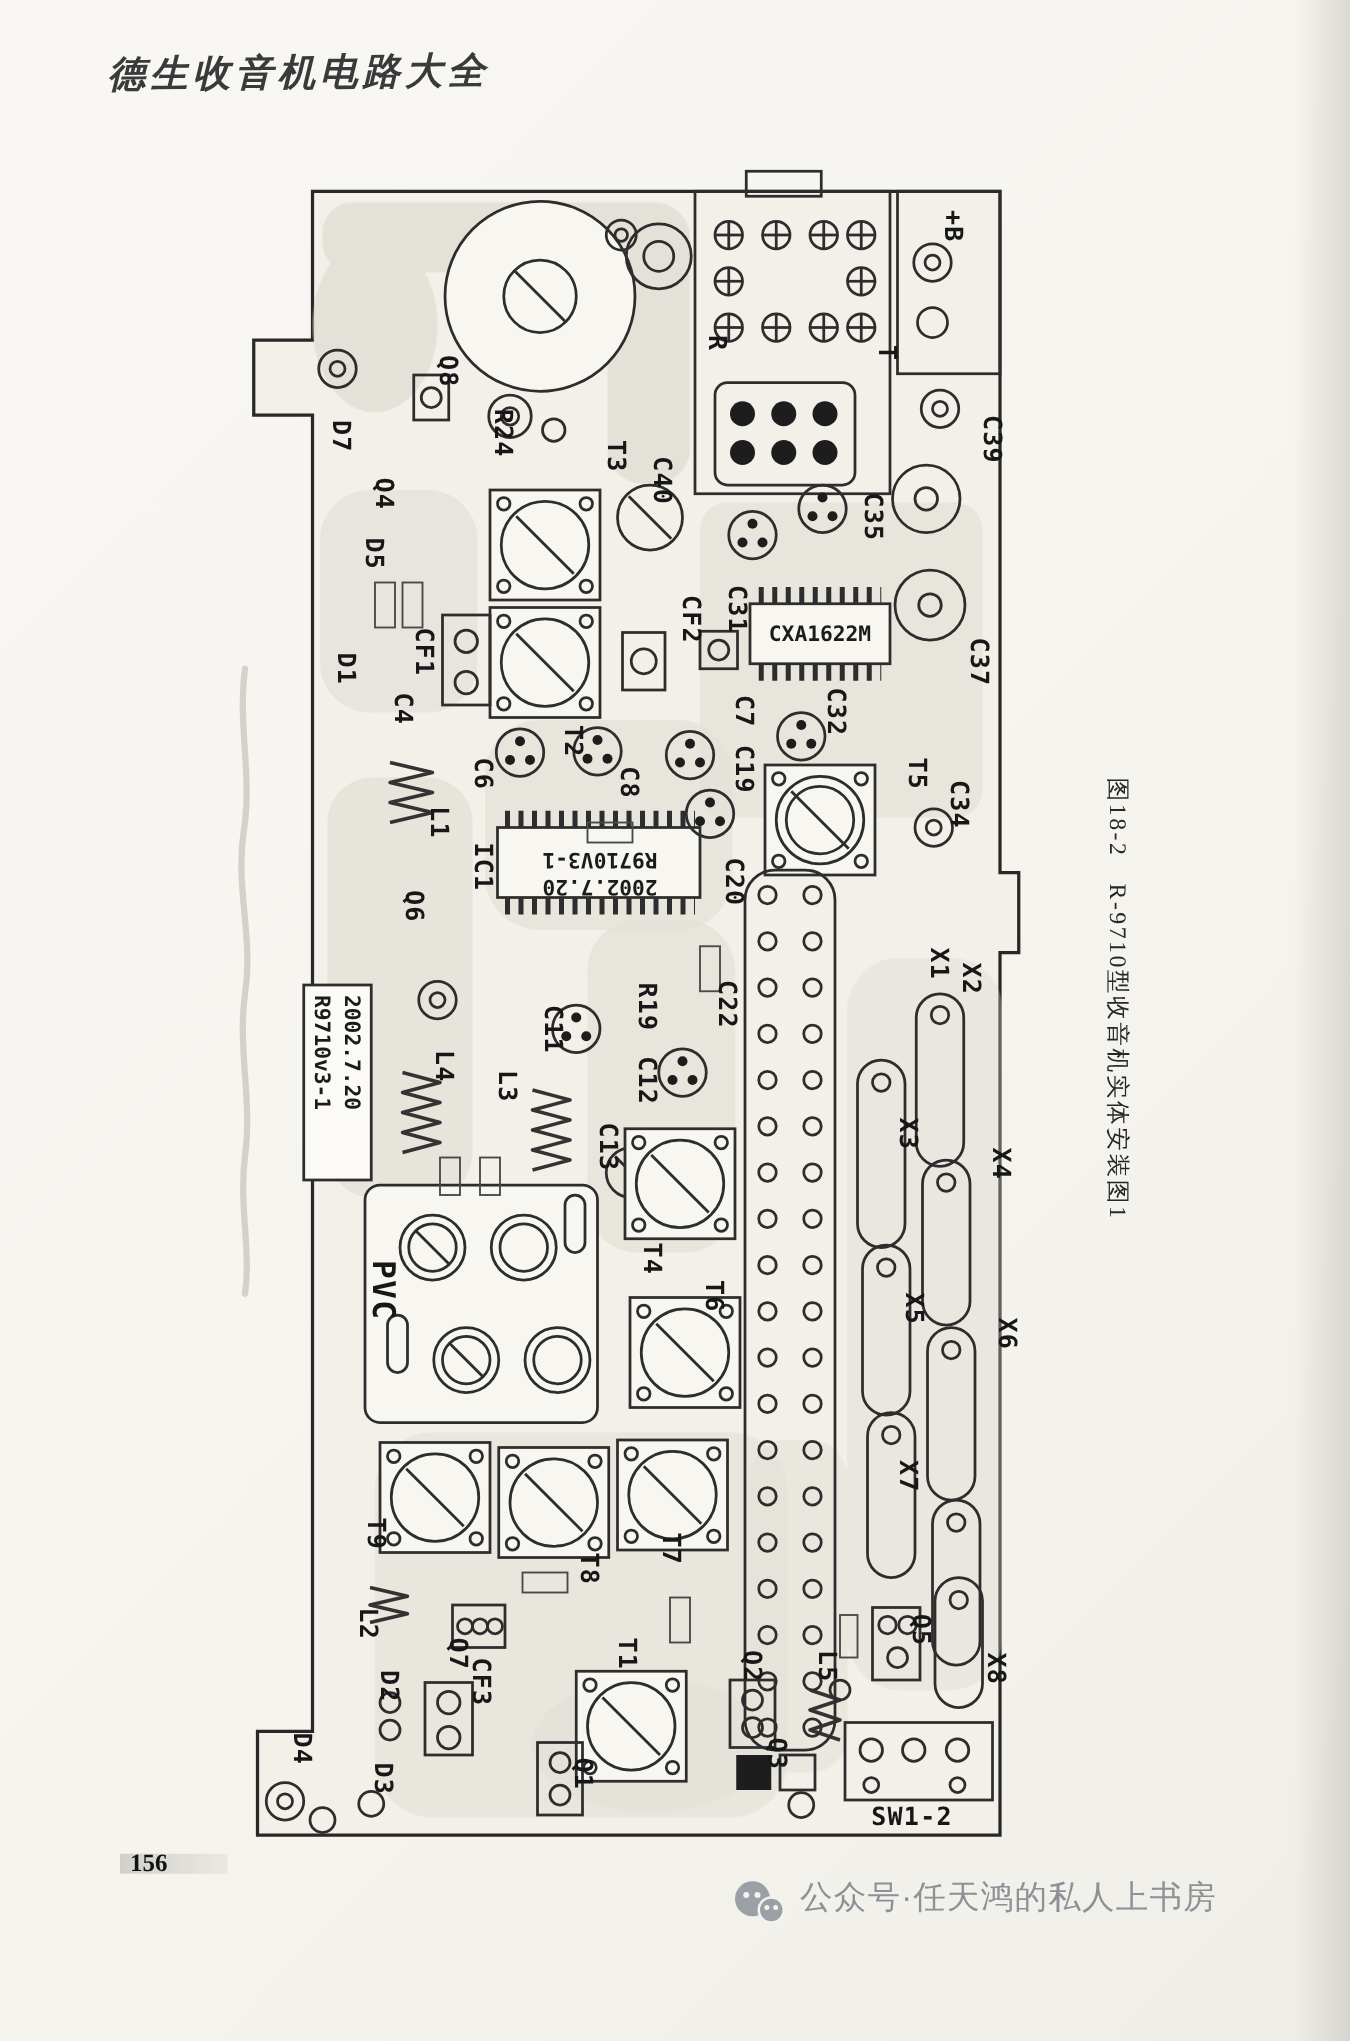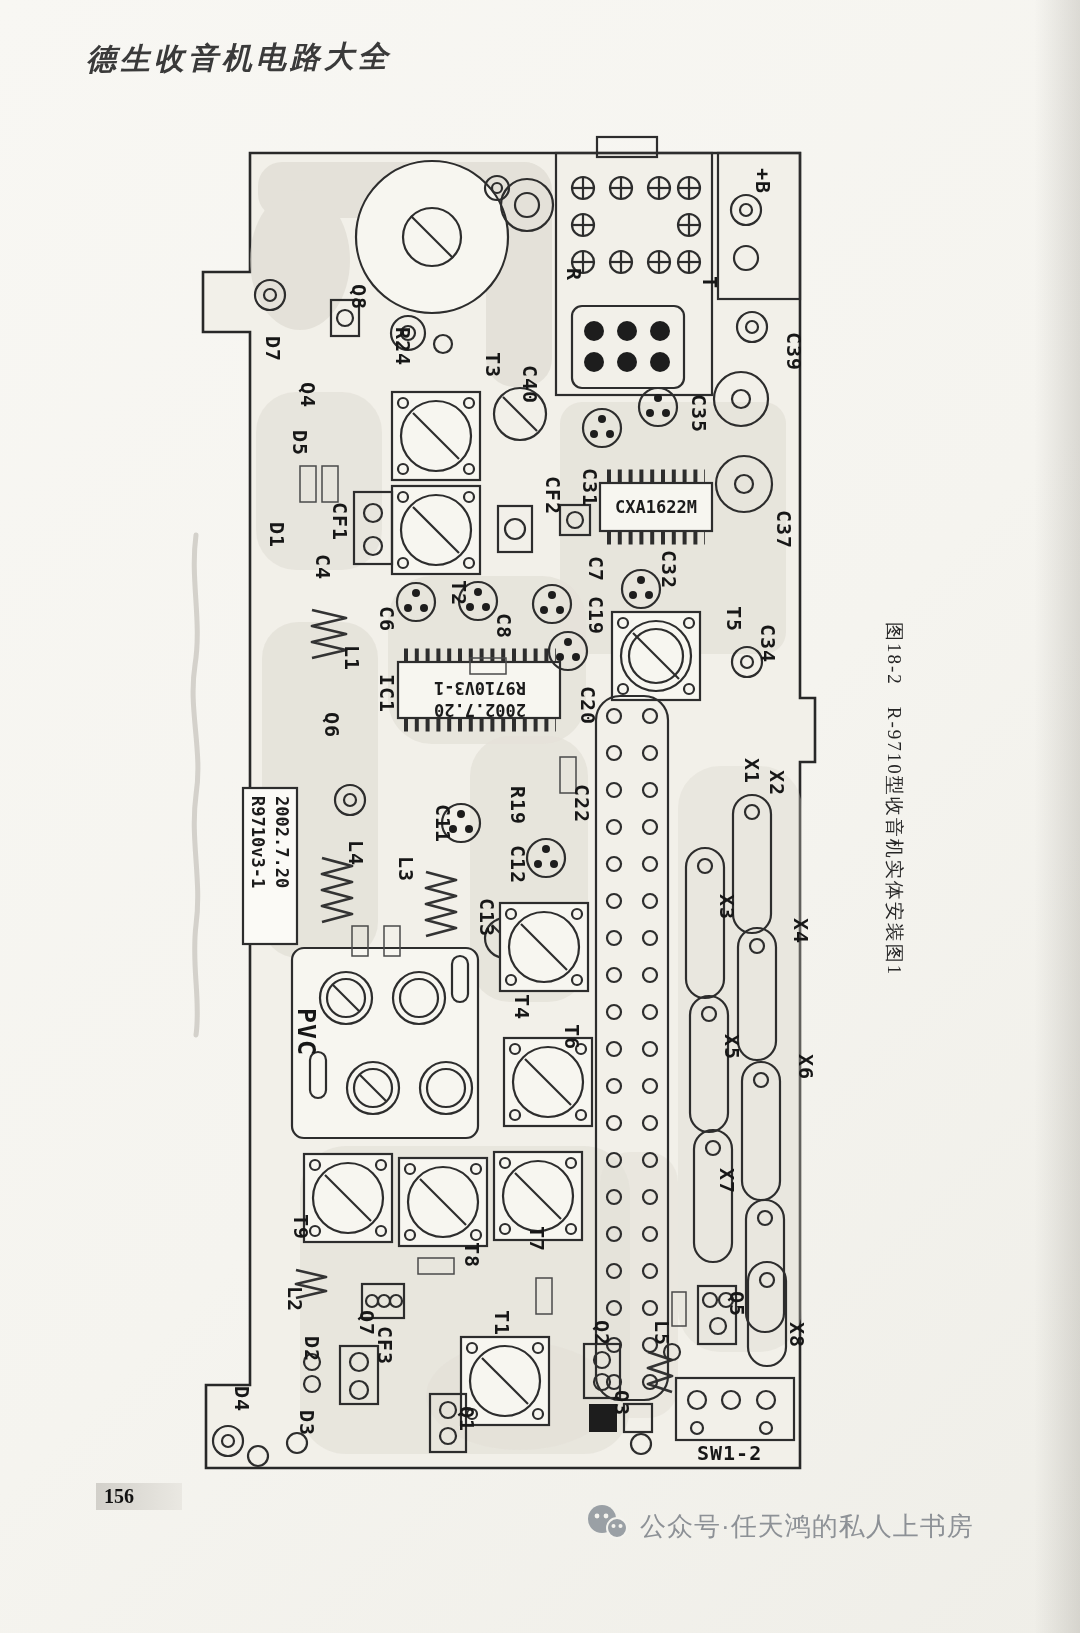--- a/index.html
+++ b/index.html
@@ -5,25 +5,25 @@
   html,body{margin:0;padding:0;background:#dedcd6;}
   .page{position:relative;width:1080px;height:1633px;overflow:hidden;
         background:linear-gradient(135deg,#f8f7f3 0%,#f5f4ef 55%,#efeee8 100%);
         font-family:"Liberation Sans",sans-serif;}
   .header{position:absolute;left:86px;top:38px;
         font-family:"DejaVu Serif",serif;font-style:italic;font-weight:bold;
         font-size:30px;letter-spacing:4px;color:#3a3a3a;transform:rotate(-0.6deg);}
   .caption{position:absolute;left:907px;top:622px;transform:rotate(90deg);
         transform-origin:0 0;font-family:"Liberation Serif",serif;font-size:19px;
         letter-spacing:2px;color:#262626;white-space:nowrap;}
-  .pagenum-bar{position:absolute;left:96px;top:1483px;width:86px;height:27px;
+  .pagenum-bar{position:absolute;left:96px;top:1483px;width:86px;height:16px;
         background:linear-gradient(to right,#d2d0ca,#eae8e2);display:flex;align-items:center;}
   .pagenum-bar span{font-family:"Liberation Serif",serif;font-weight:bold;font-size:20px;
         color:#121212;padding-left:8px;}
-  .watermark{position:absolute;left:584px;top:1500px;display:flex;align-items:flex-end;gap:10px;
+  .watermark{position:absolute;left:584px;top:1500px;display:flex;align-items:flex-start;gap:10px;
         color:#8d9196;font-size:26px;letter-spacing:1px;}
   .page-edge{position:absolute;top:0;right:0;width:46px;height:100%;
         background:linear-gradient(to right,rgba(90,85,75,0),rgba(90,85,75,0.17));}
   svg .board{fill:#f2f0e9;stroke:#282828;stroke-width:2.6;}
   svg .comp{fill:none;stroke:#2d2d2d;stroke-width:2.2;}
   svg .compf{fill:#f7f6f0;stroke:#2d2d2d;stroke-width:2.2;}
   svg .trace{fill:#d9d6cc;stroke:none;}
   svg .dot{fill:#1d1d1d;stroke:none;}
   svg .pins{stroke:#2d2d2d;stroke-width:13;stroke-dasharray:4 6.8;fill:none;}
   svg .coil{fill:none;stroke:#333;stroke-width:2.8;stroke-linejoin:round;}

